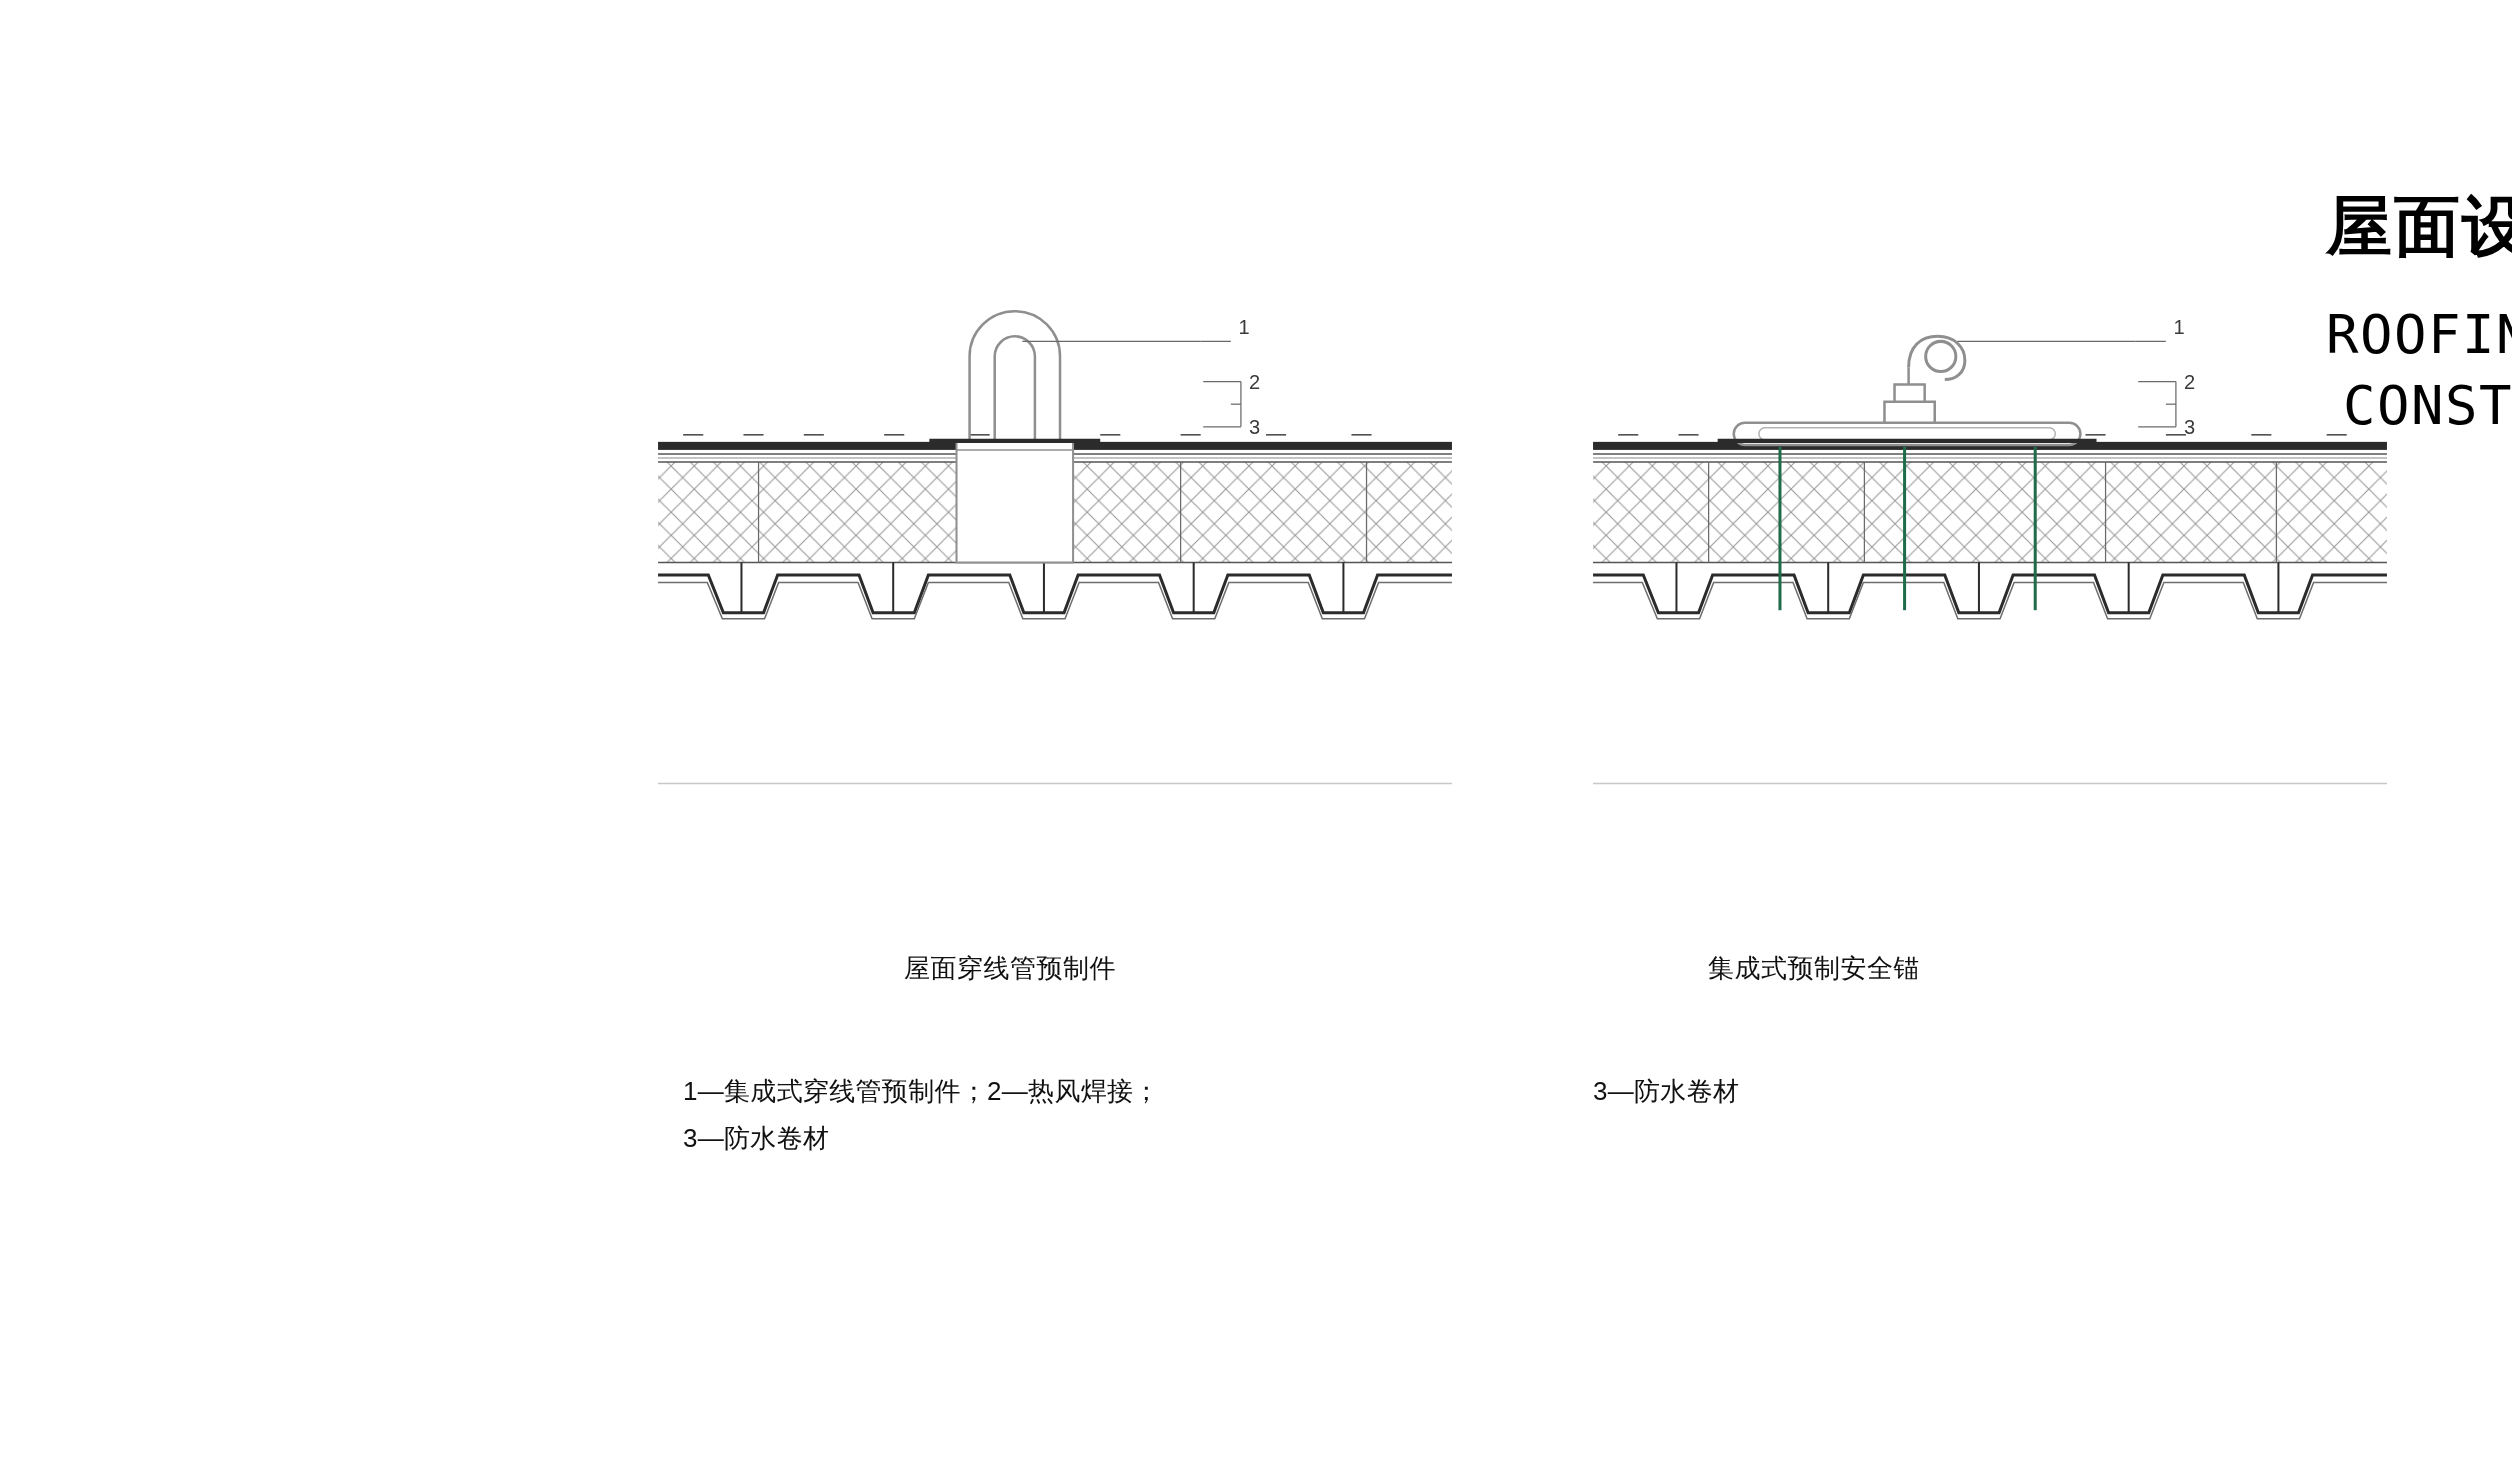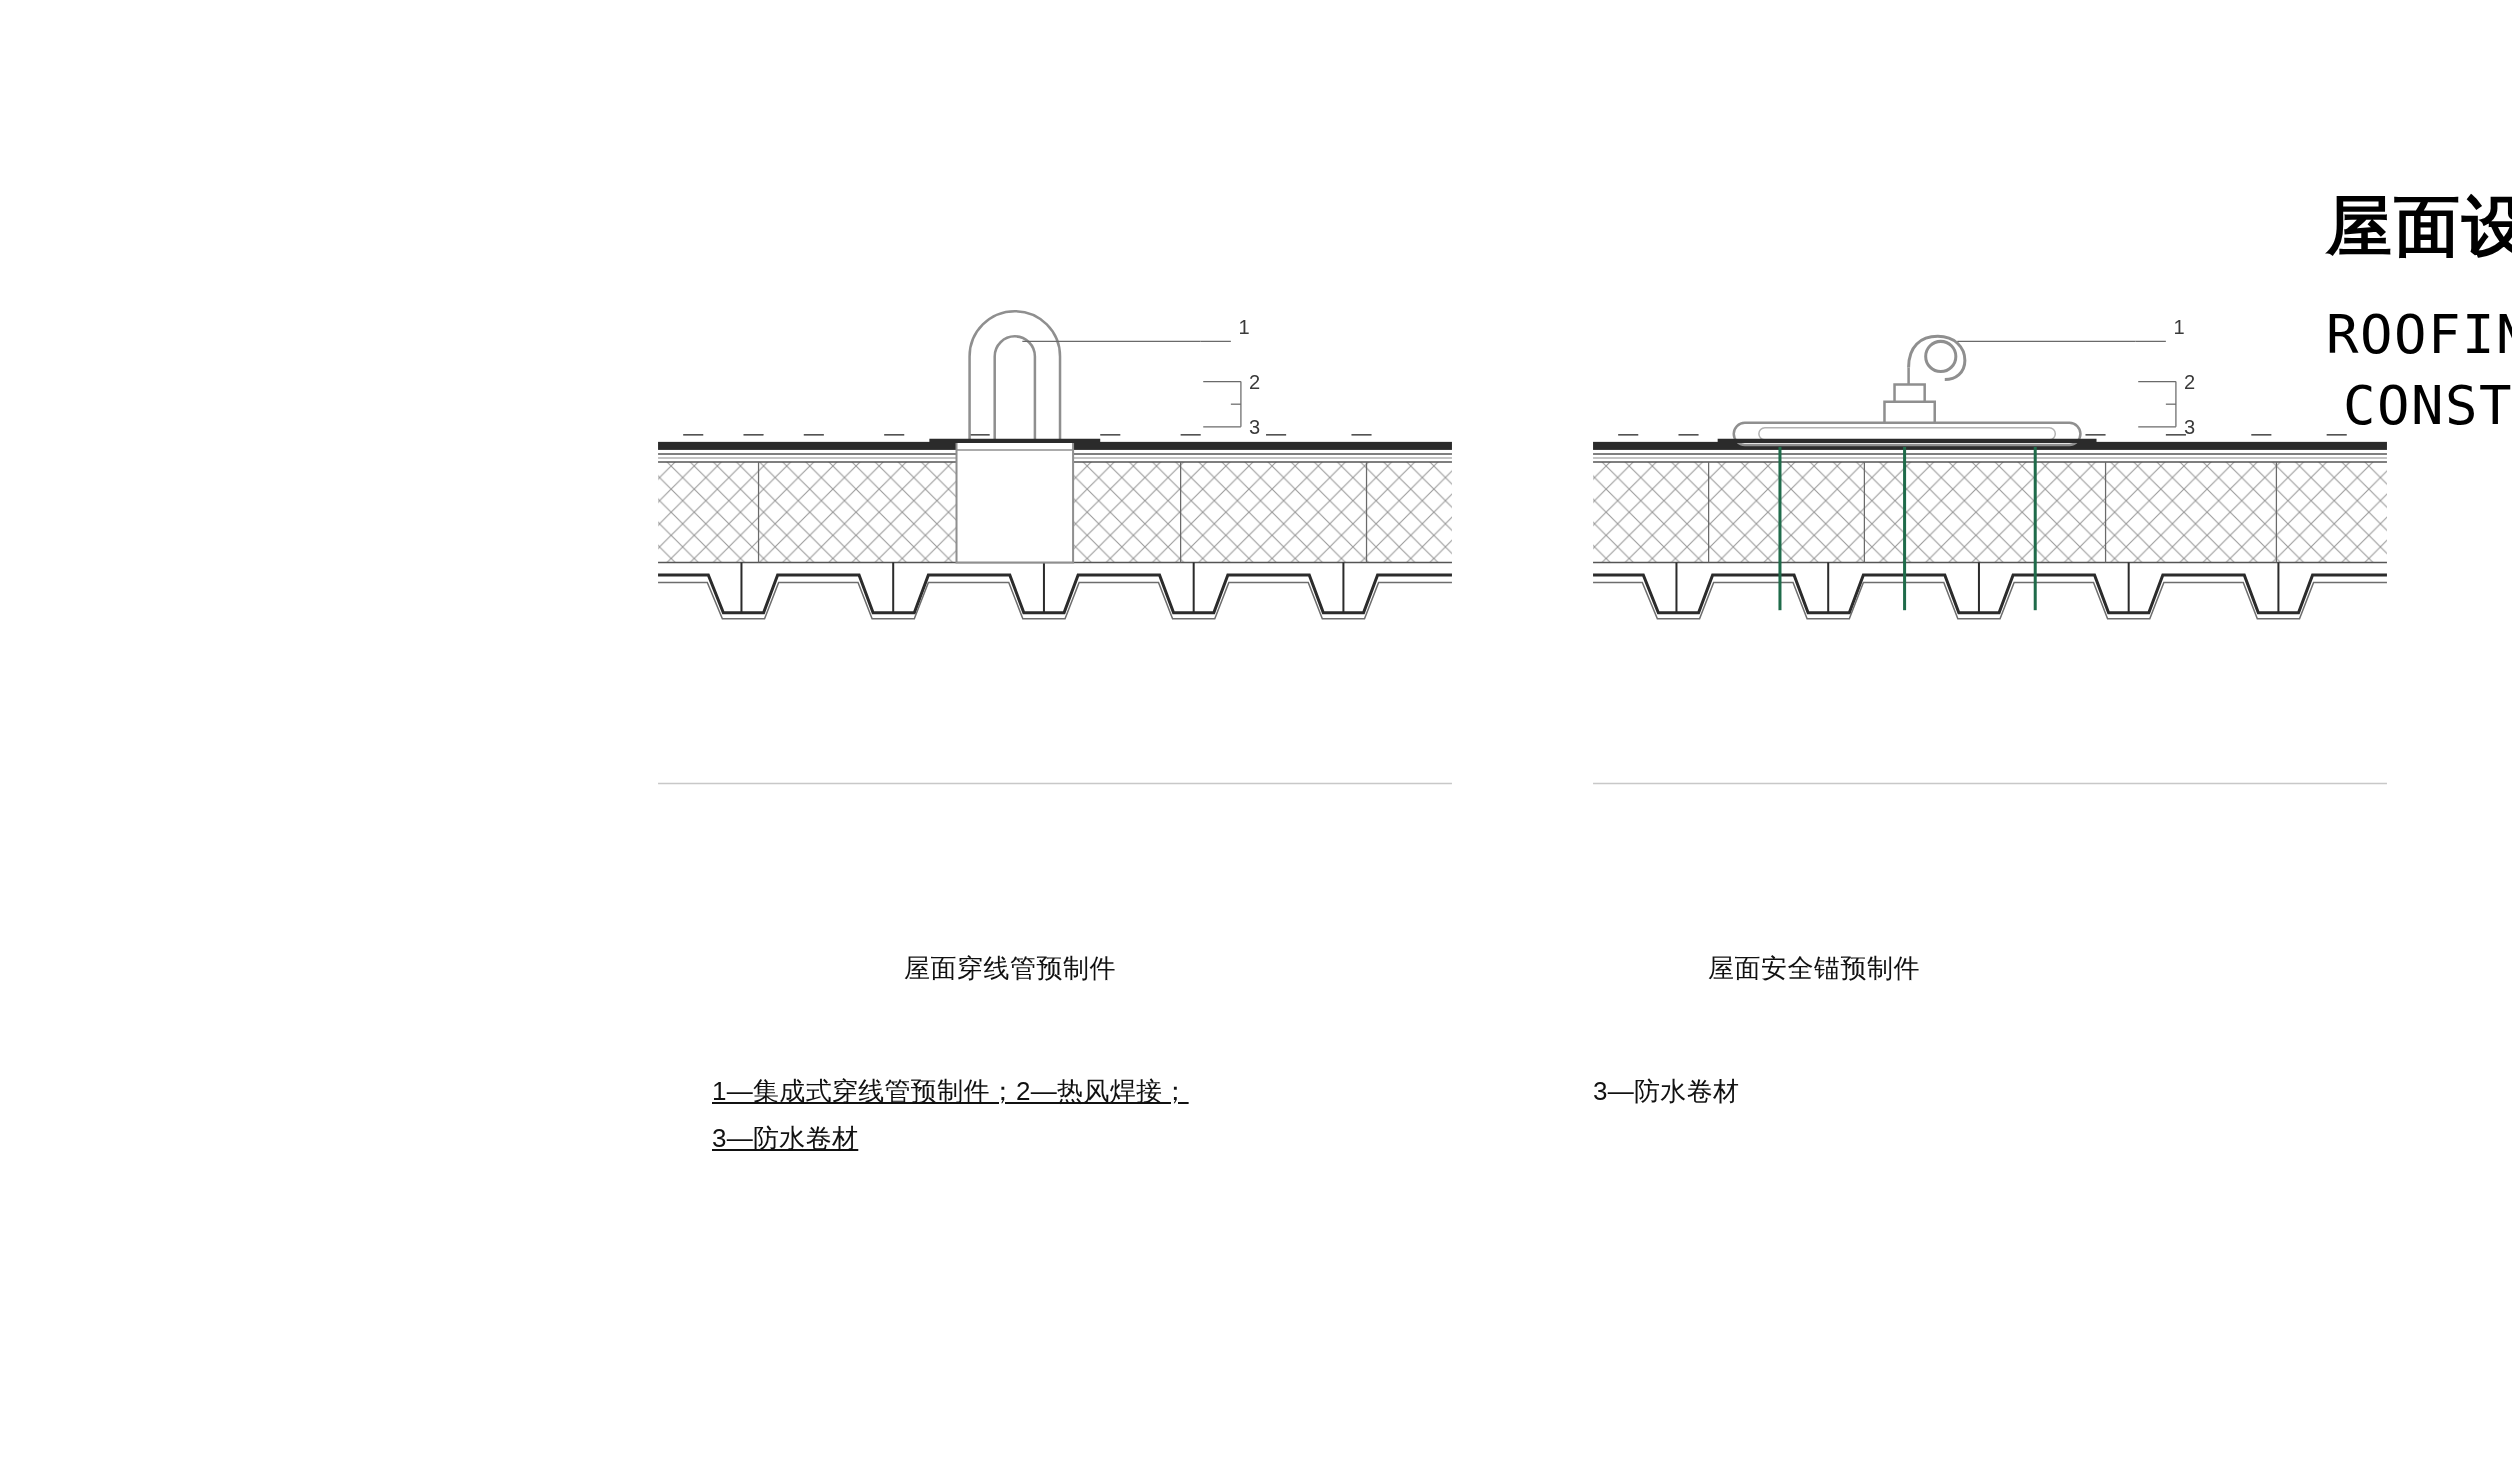--- a/index.html
+++ b/index.html
@@ -51,21 +51,21 @@
 
   .panel-legend {
     position: absolute;
     top: 1070px;
     font-size: 26px;
     line-height: 1.62;
     color: #111111;
     letter-spacing: 0.3px;
     white-space: nowrap;
   }
-  .legend-a { left: 712px; text-decoration: underline; }
+  .legend-a { left: 683px; }
   .legend-b { left: 1593px; }
   .panel-legend div { margin-bottom: 5px; }
 
   
   .title-block {
     position: absolute;
     left: 2326px;
     top: 191px;
     width: 1507px;
   }
@@ -255,21 +255,21 @@
         <line x1="1180" y1="290" x2="1105" y2="290"></line>
         <line x1="1180" y1="245" x2="1160" y2="245"></line>
       </g>
       <text x="1175" y="106" font-family="Liberation Sans, sans-serif" font-size="40" fill="#3a3a3a">1</text>
       <text x="1196" y="214" font-family="Liberation Sans, sans-serif" font-size="40" fill="#3a3a3a">2</text>
       <text x="1196" y="304" font-family="Liberation Sans, sans-serif" font-size="40" fill="#3a3a3a">3</text>
     </svg>
   </div>
 
   <div class="panel-caption caption-a">屋面穿线管预制件</div>
-  <div class="panel-caption caption-b">屋面安全锚预制件</div>
+  <div class="panel-caption caption-b">集成式预制安全锚</div>
 
   <div class="panel-legend legend-a">
     <div>1—集成式穿线管预制件；2—热风焊接；</div>
     <div>3—防水卷材</div>
   </div>
   <div class="panel-legend legend-b">
     <div>3—防水卷材</div>
   </div>
 
   <div class="title-block">

